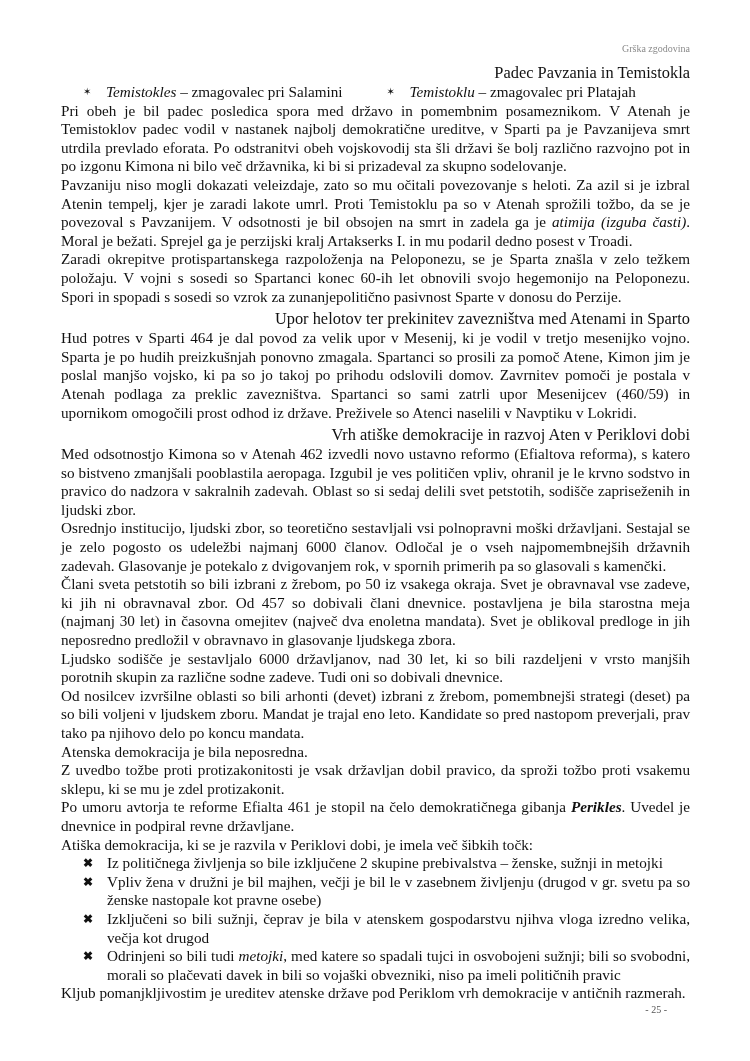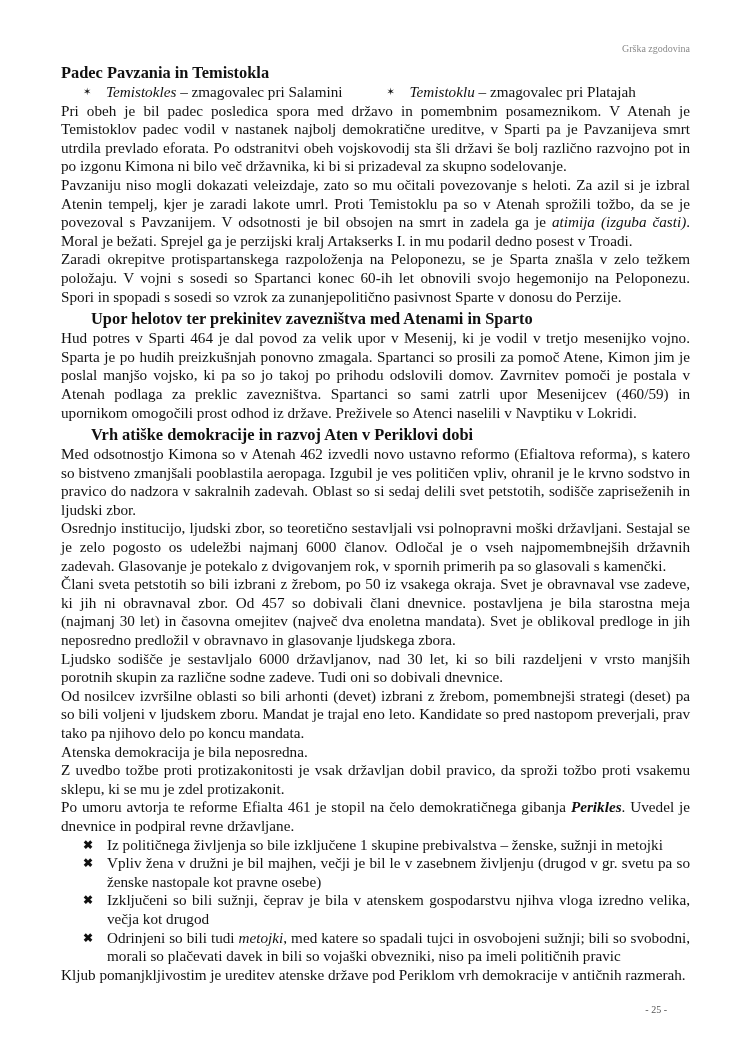--- a/index.html
+++ b/index.html
@@ -2,21 +2,21 @@
 <html><head>
   <meta charset="utf-8">
   <style>
     html, body { margin: 0; padding: 0; background: #ffffff; }
     body { width: 750px; height: 1061px; position: relative; overflow: hidden;
       font-family: "Liberation Serif", "DejaVu Serif", serif; color: #111; }
     .page { position: absolute; left: 61px; top: 0; width: 629px; }
     .running-header { position: absolute; right: 60px; top: 43px; font-size: 10px; color: #8a8a8a;
       font-family: "Liberation Serif", serif; }
     .content { position: absolute; top: 63px; left: 0; width: 629px; font-size: 15.2px; line-height: 18.6px; }
-    h2 { margin: 0; font-size: 16.4px; font-weight: bold; line-height: 20px; }
+    h2 { margin: 0; font-size: 16.4px; font-weight: normal; line-height: 20px; text-align: right; }
     p { margin: 0; text-align: justify; }
     .sec { margin-top: 3px; margin-left: 30px; }
     .star-row { display: flex; padding-left: 22px; }
     .star-item { display: flex; width: 335px; }
     .star-item .glyph { width: 23px; font-size: 10px; line-height: 18.6px; }
     ul.xlist { list-style: none; margin: 0; padding: 0 0 0 22px; }
     ul.xlist li { display: flex; }
     ul.xlist li .glyph { flex: 0 0 24px; font-size: 12px; font-weight: bold; }
     ul.xlist li .txt { flex: 1; text-align: justify; }
     .u { }
@@ -50,25 +50,26 @@
 
     <h2 class="sec">Vrh atiške demokracije in razvoj Aten v Periklovi dobi</h2>
     <p>Med odsotnostjo Kimona so v Atenah 462 izvedli novo ustavno reformo (Efialtova reforma), s katero so bistveno zmanjšali pooblastila aeropaga. Izgubil je ves političen vpliv, ohranil je le krvno sodstvo in pravico do nadzora v sakralnih zadevah. Oblast so si sedaj delili svet petstotih, sodišče zapriseženih in ljudski zbor.</p>
     <p>Osrednjo institucijo, ljudski zbor, so teoretično sestavljali vsi polnopravni moški državljani. Sestajal se je zelo pogosto os udeležbi najmanj 6000 članov. Odločal je o vseh najpomembnejših državnih zadevah. Glasovanje je potekalo z dvigovanjem rok, v spornih primerih pa so glasovali s kamenčki.</p>
     <p>Člani sveta petstotih so bili izbrani z žrebom, po 50 iz vsakega okraja. Svet je obravnaval vse zadeve, ki jih ni obravnaval zbor. Od 457 so dobivali člani dnevnice. postavljena je bila starostna meja (najmanj 30 let) in časovna omejitev (največ dva enoletna mandata). Svet je oblikoval predloge in jih neposredno predložil v obravnavo in glasovanje ljudskega zbora.</p>
     <p>Ljudsko sodišče je sestavljalo 6000 državljanov, nad 30 let, ki so bili razdeljeni v vrsto manjših porotnih skupin za različne sodne zadeve. Tudi oni so dobivali dnevnice.</p>
     <p>Od nosilcev izvršilne oblasti so bili arhonti (devet) izbrani z žrebom, pomembnejši strategi (deset) pa so bili voljeni v ljudskem zboru. Mandat je trajal eno leto. Kandidate so pred nastopom preverjali, prav tako pa njihovo delo po koncu mandata.</p>
     <p>Atenska demokracija je bila neposredna.</p>
     <p>Z uvedbo tožbe proti protizakonitosti je vsak državljan dobil pravico, da sproži tožbo proti vsakemu sklepu, ki se mu je zdel protizakonit.</p>
     <p><span>Po umoru avtorja te reforme Efialta 461 je stopil na čelo demokratičnega gibanja </span><b><i>Perikles</i></b><span>. Uvedel je dnevnice in podpiral revne državljane.</span></p>
+    <p>Atiška demokracija, ki se je razvila v Periklovi dobi, je imela več šibkih točk:</p>
 
     <ul class="xlist">
       <li>
         <span class="glyph">✖</span>
-        <span class="txt">Iz političnega življenja so bile izključene 1 skupine prebivalstva – ženske, sužnji in metojki</span>
+        <span class="txt">Iz političnega življenja so bile izključene 2 skupine prebivalstva – ženske, sužnji in metojki</span>
       </li>
       <li>
         <span class="glyph">✖</span>
         <span class="txt">Vpliv žena v družni je bil majhen, večji je bil le v zasebnem življenju (drugod v gr. svetu pa so ženske nastopale kot pravne osebe)</span>
       </li>
       <li>
         <span class="glyph">✖</span>
         <span class="txt">Izključeni so bili sužnji, čeprav je bila v atenskem gospodarstvu njihva vloga izredno velika, večja kot drugod</span>
       </li>
       <li>

